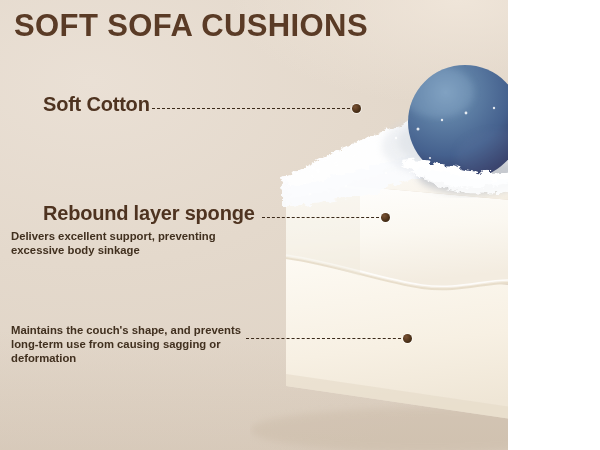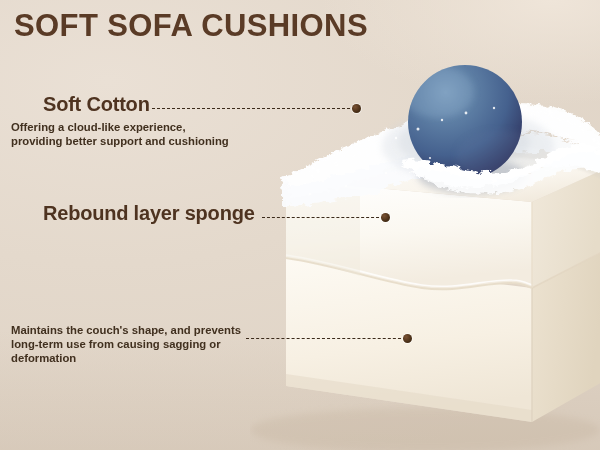--- a/index.html
+++ b/index.html
@@ -3,21 +3,21 @@
 <meta charset="utf-8">
 <title>Soft Sofa Cushions Infographic</title>
 <style>
   html, body {
     margin: 0;
     padding: 0;
     background: #ffffff;
   }
   #poster {
     position: relative;
-    width: 600px;
+    width: 508px;
     height: 450px;
     overflow: hidden;
     font-family: "Liberation Sans", sans-serif;
     background: #84cc16;
   }
   
   .bg-base {
     position: absolute;
     inset: 0;
     background:
@@ -339,26 +339,26 @@
   <div class="leader-dot" id="dot-1"></div>
 
   <div class="leader" id="leader-2"></div>
   <div class="leader-dot" id="dot-2"></div>
 
   <div class="leader" id="leader-3"></div>
   <div class="leader-dot" id="dot-3"></div>
 
   <div class="label-block" id="block-cotton">
     <div class="label-title">Soft Cotton</div>
-    <div class="label-desc">Offering a cloud-like experience,
-providing better support and cushioning</div>
   </div>
 
   <div class="label-block" id="block-rebound">
     <div class="label-title">Rebound layer sponge</div>
+    <div class="label-desc">Delivers excellent support, preventing
+excessive body sinkage</div>
   </div>
 
   <div class="label-block" id="block-density">
     <div class="label-desc">Maintains the couch's shape, and prevents
 long-term use from causing sagging or
 deformation</div>
   </div>
 
 </div>
 

